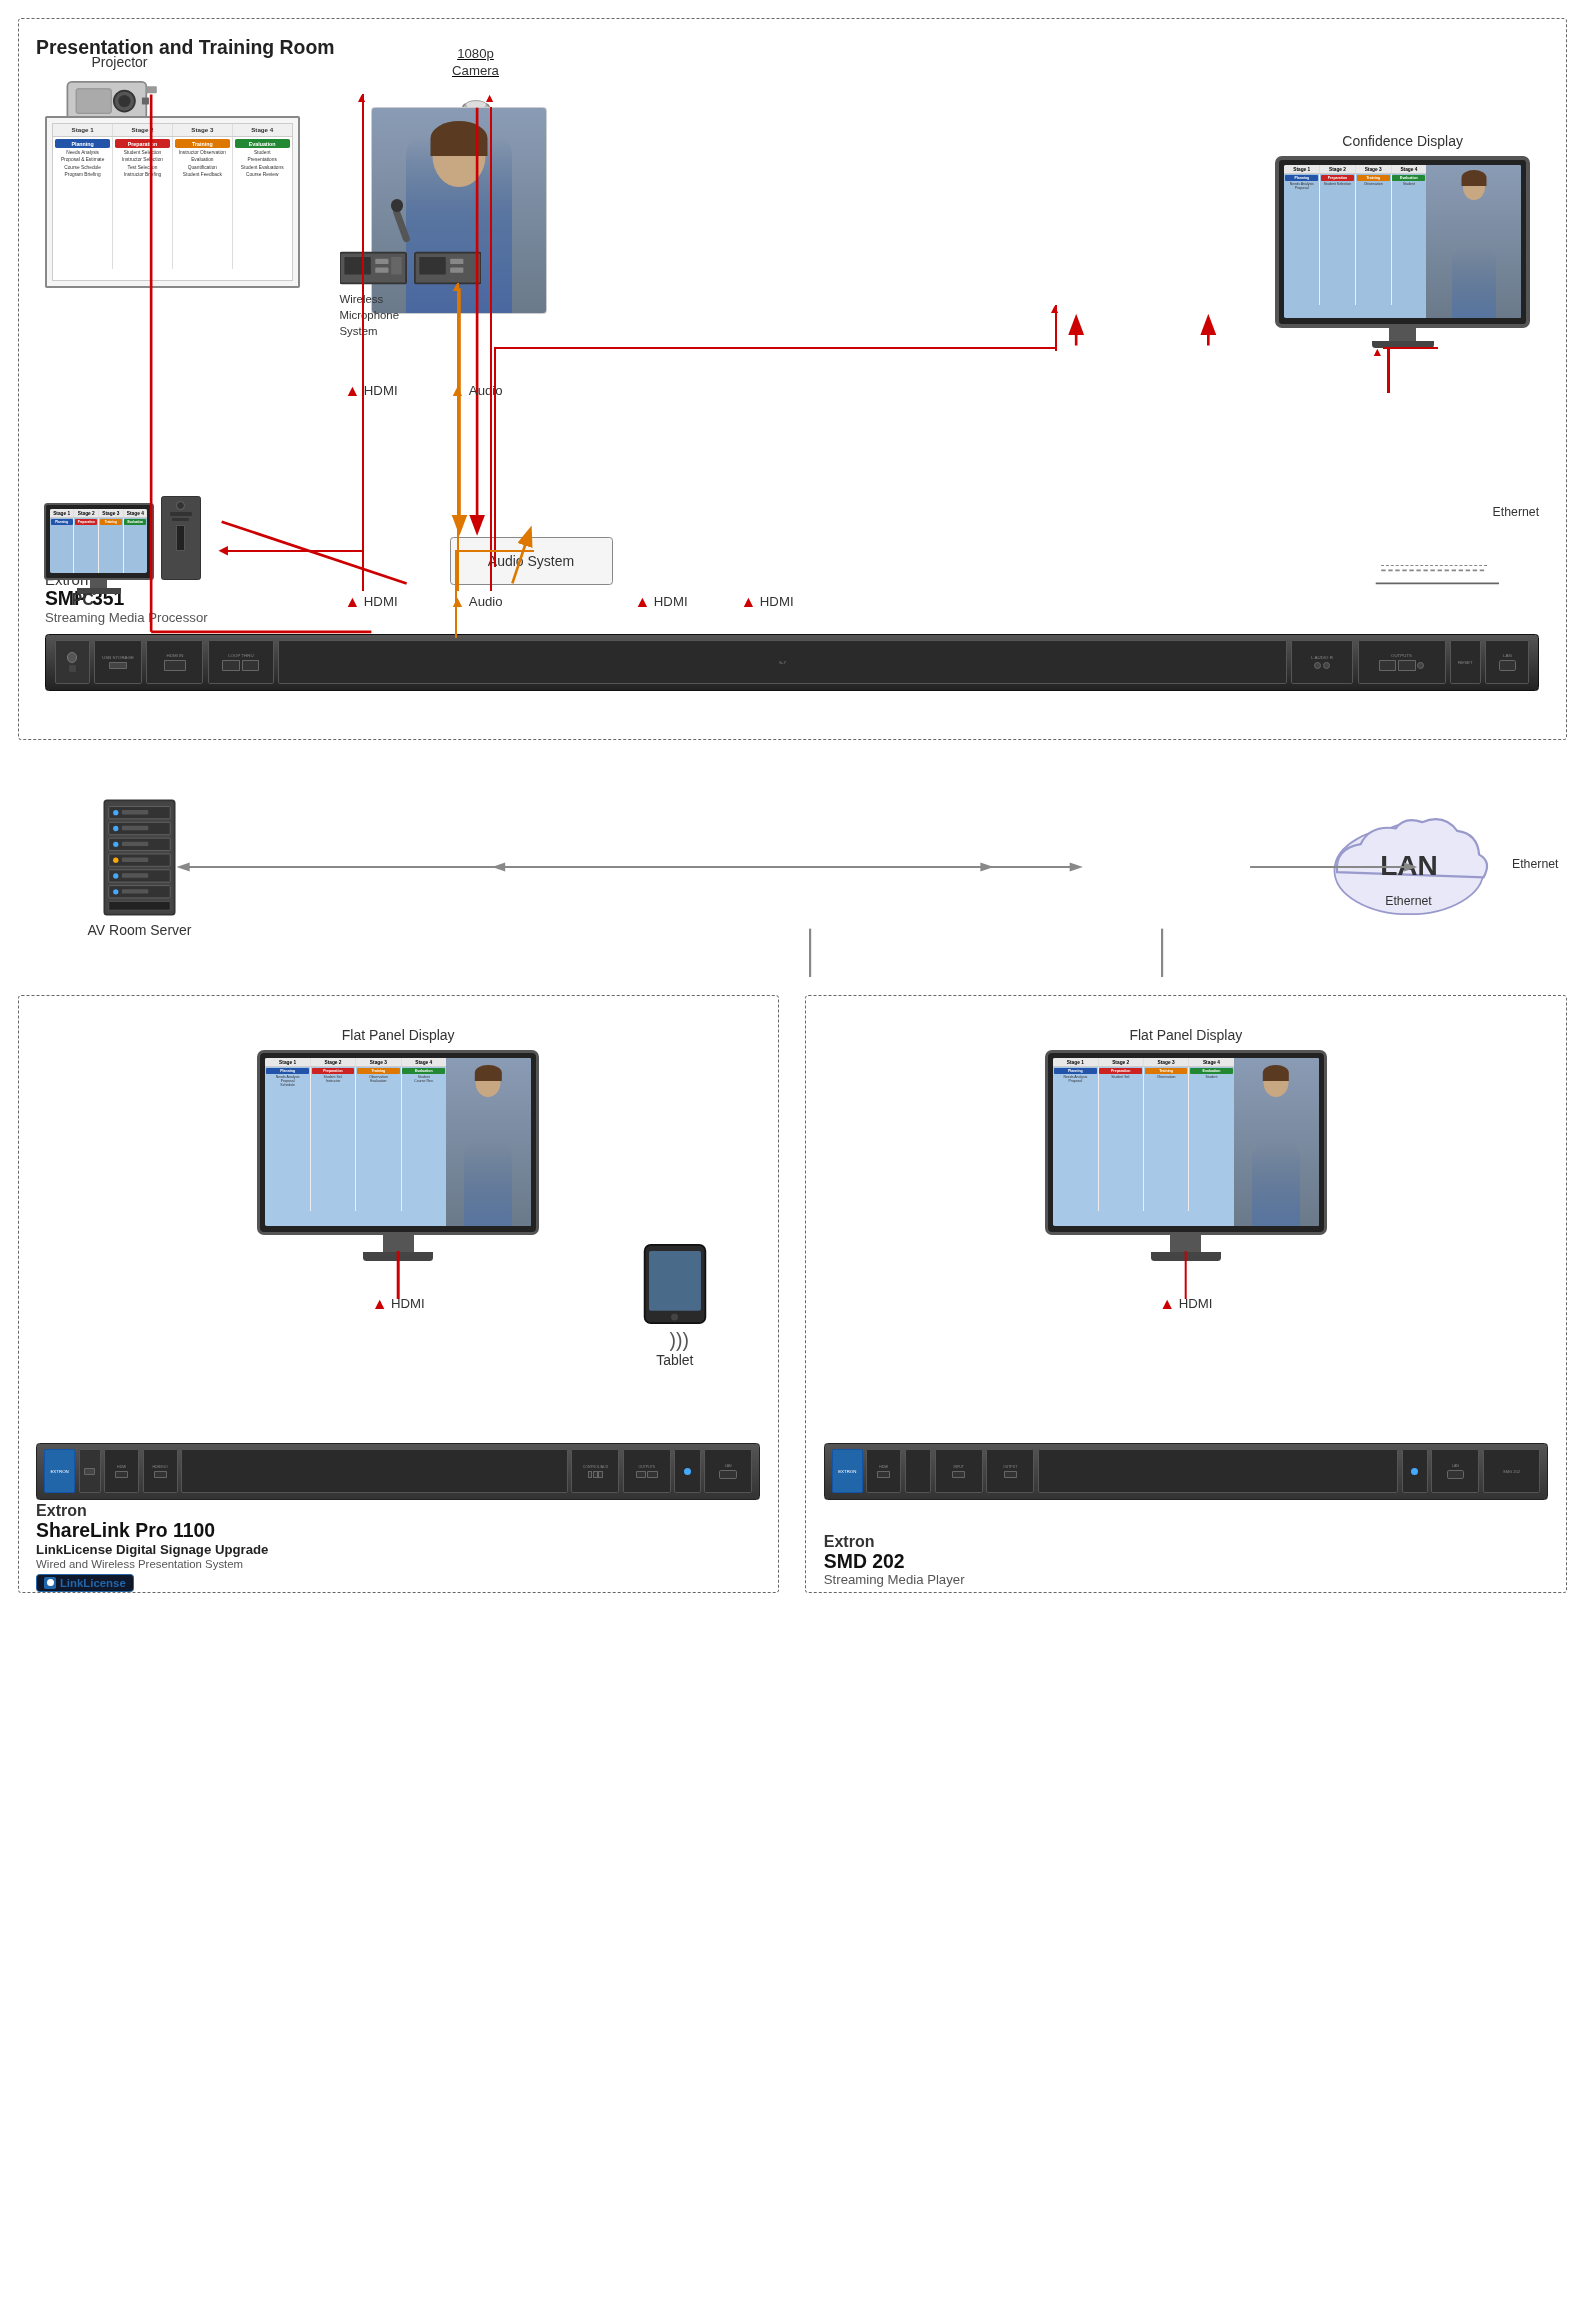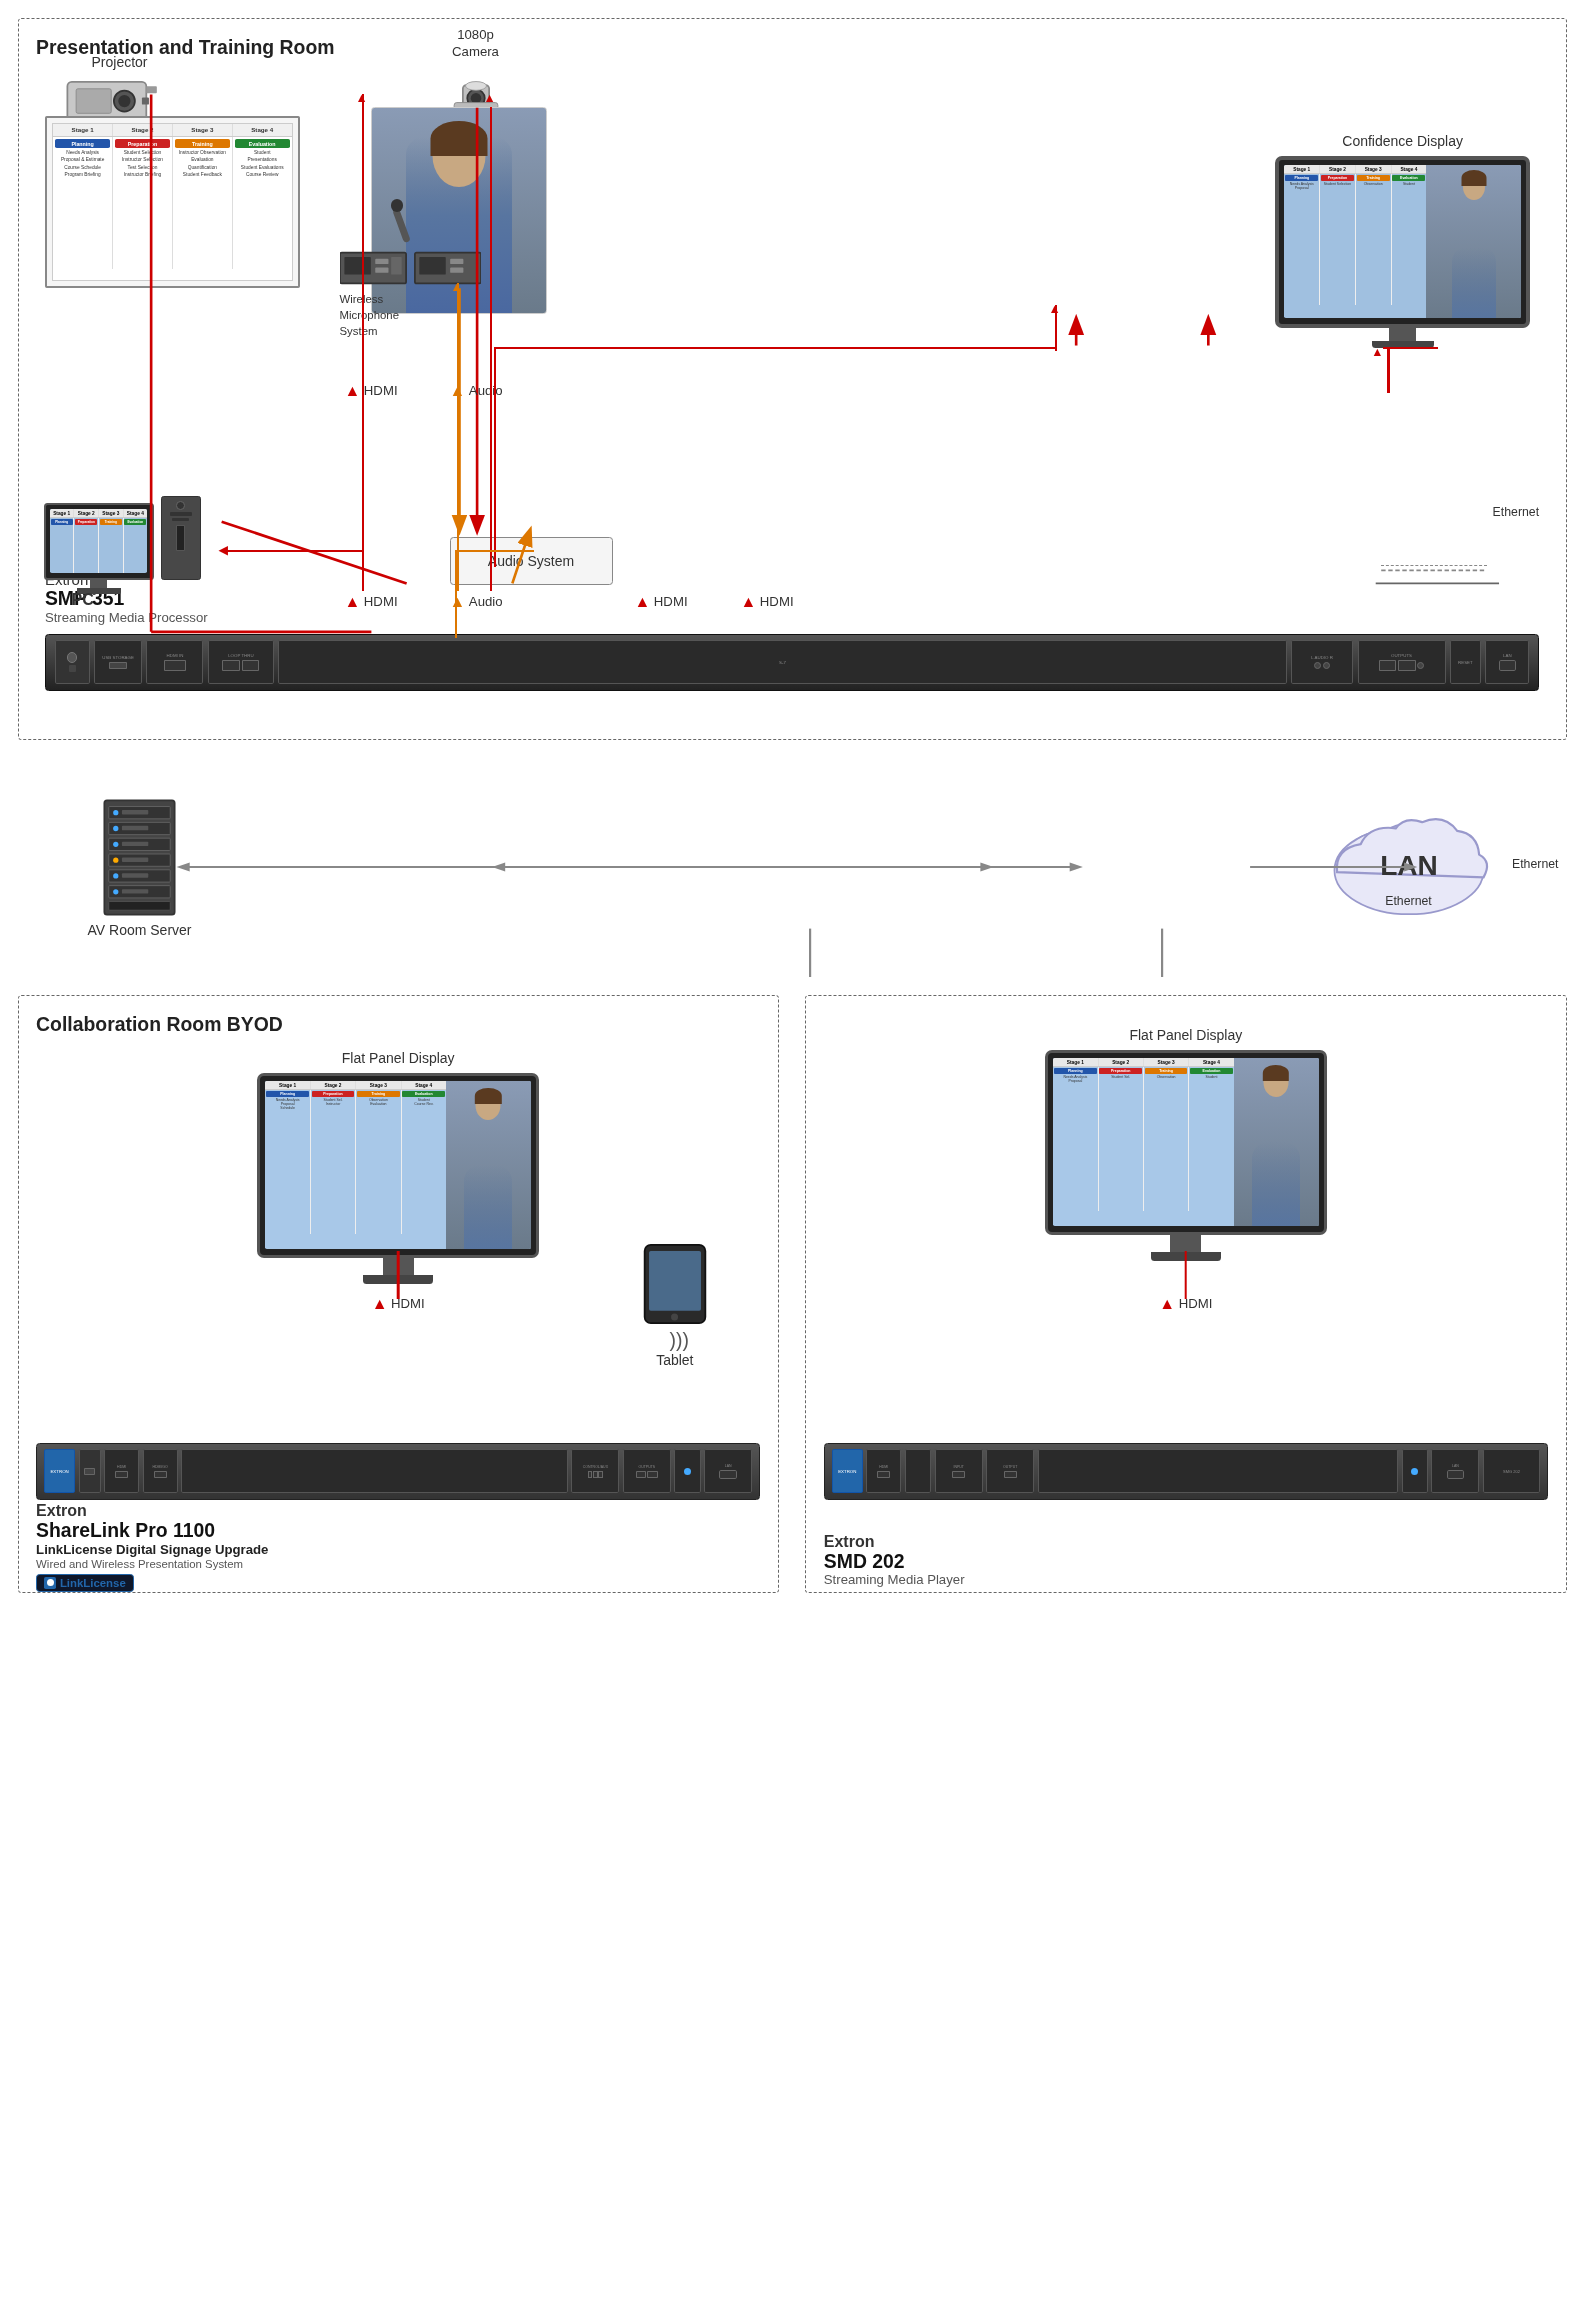--- a/index.html
+++ b/index.html
@@ -295,21 +295,21 @@
               <div class="slide-item">Student</div>
               <div class="slide-item">Presentations</div>
               <div class="slide-item">Student Evaluations</div>
               <div class="slide-item">Course Review</div>
             </div>
           </div>
         </div>
       </div>
     </div>
 
-    <div style="position:absolute; top:7px; left:422px; text-align:center;">
+    <div style="position:absolute; top:26px; left:422px; text-align:center;text-decoration:underline;">
       <div style="font-size:13.2px; color:#333; line-height:1.3; text-align:center; margin-bottom:3.5px;">1080p<br>Camera</div>
       <div>
         <svg width="70" height="66" viewBox="0 0 80 75">
 
           <ellipse cx="40" cy="55" rx="20" ry="8" fill="#ccc" stroke="#888" stroke-width="1"></ellipse>
           <rect x="25" y="25" width="30" height="32" rx="4" fill="#c0c0c0" stroke="#888" stroke-width="2"></rect>
           <circle cx="40" cy="40" r="10" fill="#555" stroke="#333" stroke-width="2"></circle>
           <circle cx="40" cy="40" r="6" fill="#333"></circle>
           <rect x="15" y="45" width="50" height="8" rx="3" fill="#bbb" stroke="#888" stroke-width="1"></rect>
           <rect x="32" y="53" width="16" height="5" fill="#aaa"></rect>
@@ -673,21 +673,20 @@
 
       <line x1="1300" y1="195" x2="1300" y2="250" stroke="#888" stroke-width="2.5"></line>
 
       <line x1="900" y1="195" x2="900" y2="250" stroke="#888" stroke-width="2.5"></line>
     </svg>
   </div>
 
   <div class="lower-rooms">
 
     <div class="room-box byod-room">
-      <div class="room-title">Collaboration Room BYOD</div>
 
       <div style="margin-top:13.2px;">
         <div class="flat-panel-label">Flat Panel Display</div>
         <div class="flat-panel-display">
           <div class="flat-panel-screen">
 
             <div style="width:68%; height:100%; float:left;">
               <div class="mini-header">
                 <div class="mini-col">Stage 1</div>
                 <div class="mini-col">Stage 2</div>

